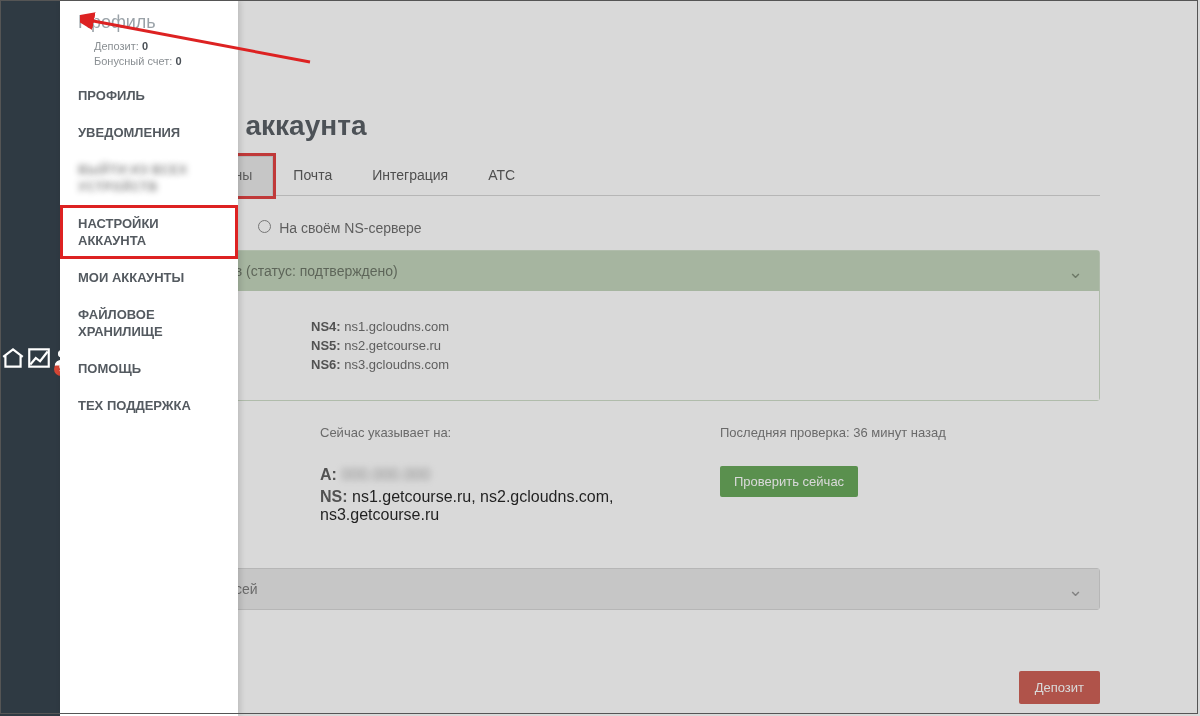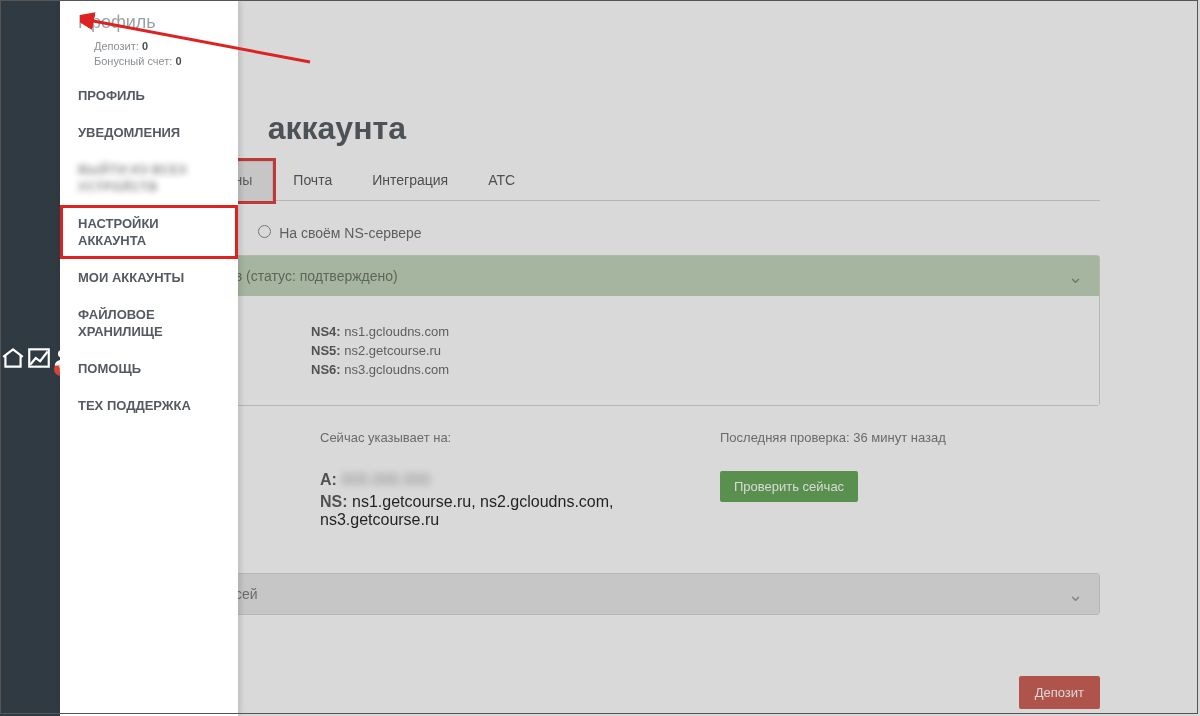--- a/index.html
+++ b/index.html
@@ -25,21 +25,21 @@
   .fly-item{padding:10px 18px;font-size:13px;font-weight:bold;color:#545a60;cursor:pointer;line-height:17px}
   .fly-item.blur{color:transparent;text-shadow:0 0 6px #8b8b8b}
   .fly-item.sel{outline:3px solid #d22;outline-offset:-3px}
 
   
   .page{position:absolute;left:0;top:0;width:1200px;height:716px;background:#fff}
   .dim{position:absolute;left:0;top:0;width:1200px;height:716px;background:rgba(120,120,120,.28);pointer-events:none}
 
   
   .content{position:absolute;left:90px;top:110px;right:100px}
-  .h1{font-size:32px;color:#3e454c;font-weight:700;margin-bottom:14px}
+  .h1{font-size:28px;color:#3e454c;font-weight:700;margin-bottom:14px}
   .tabs{border-bottom:1px solid #cfcfcf;display:flex;gap:0;align-items:flex-end;font-size:14px}
   .tab{padding:10px 20px 12px;color:#404040;cursor:pointer}
   .tab.active{background:#e5e5e5;color:#555;border:1px solid #cfcfcf;border-bottom:1px solid #e5e5e5;margin-bottom:-1px}
   .tab.hl{outline:3px solid #d22;outline-offset:0}
   .radio-row{margin:24px 0 14px;font-size:14px;color:#555;display:flex;align-items:center;gap:10px}
   .radio-row input{margin:0 4px 0 0}
   .panel{border:1px solid #c6d7c0;border-radius:3px;margin-bottom:24px}
   .panel-hd{background:#b9ceb0;color:#545f4e;padding:12px 16px;font-size:14px;position:relative}
   .panel-hd .chev{position:absolute;right:16px;top:10px;color:#6a7a62;font-size:18px}
   .panel-body{background:#fff;padding:24px 20px;font-size:13px;color:#555}

